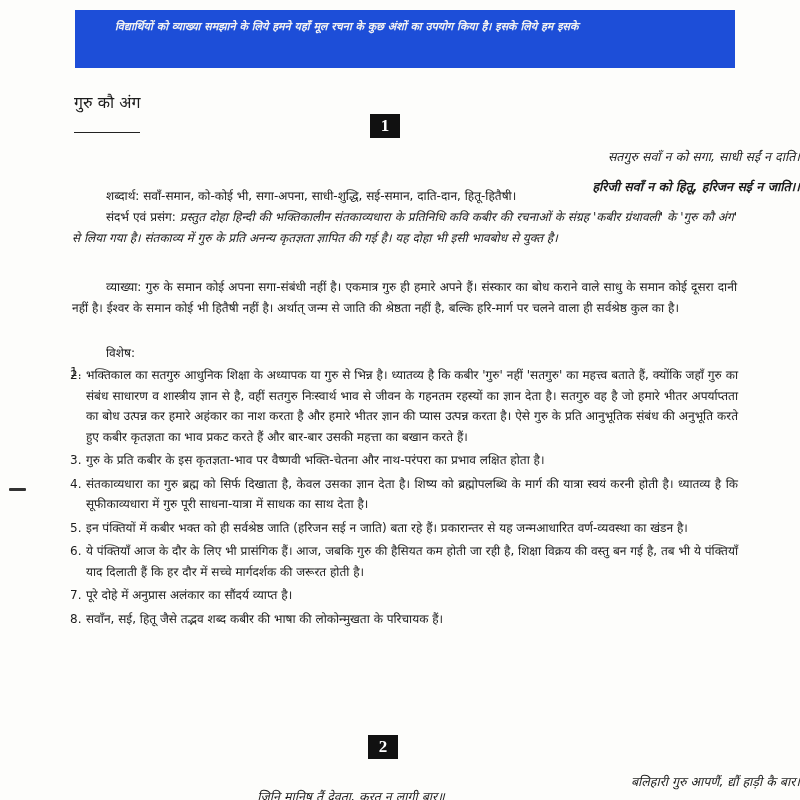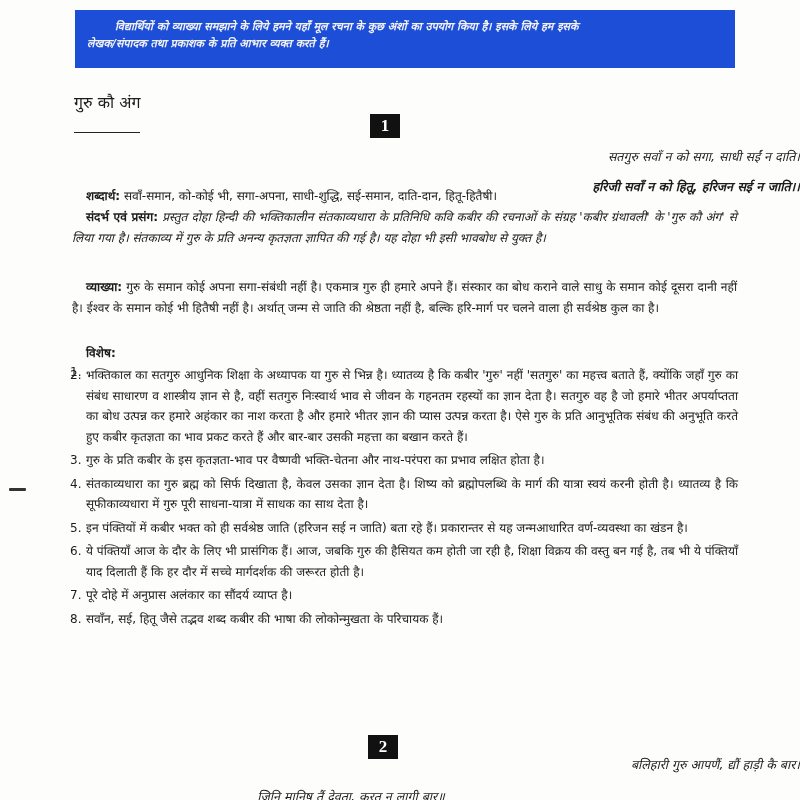--- a/index.html
+++ b/index.html
@@ -25,38 +25,37 @@
   }
   .doha {
     position:absolute; left:0; width:800px; text-align:right;
     font-style:italic; font-size:12.5px; line-height:21px;
   }
   .para {
     position:absolute; left:72px; width:665px; font-size:12px; line-height:20.5px;
     text-align:justify;
   }
   .para i { font-style:italic; }
-  .lbl { font-weight:bold; }
+  .lbl { font-weight:normal;margin-left:20px; }
   .ind { padding-left:14px; }
   ol.vishesh {
     position:absolute; left:70px; top:362px; width:668px; margin:0; padding:0; list-style:none;
     font-size:12px; line-height:20.5px;
   }
   ol.vishesh li { position:relative; padding-left:16px; margin-bottom:3px; text-align:justify; }
   ol.vishesh li .n { position:absolute; left:0; top:0; }
   .margin-mark { position:absolute; left:9px; top:488px; width:17px; height:3px; background:#333; border-radius:1px; }
   .clipped { position:absolute; left:0; top:786px; width:702px; height:14px; overflow:hidden; }
   .clipped div { text-align:center; font-style:italic; font-size:12.5px; line-height:21px; }
 </style>
 </head>
 <body>
 
 <div class="notice">
   <div class="indent">विद्यार्थियों को व्याख्या समझाने के लिये हमने यहाँ मूल रचना के कुछ अंशों का उपयोग किया है। इसके लिये हम इसके</div>
-  <div>लेखक/संपादक तथा प्रकाशक के प्रति आभार व्यक्त करते हैं।</div>
 </div>
 
 <div class="section-title">गुरु कौ अंग</div>
 
 <div class="num-box" style="left:370px; top:114px;">1</div>
 
 <div class="doha" style="top:146px;">सतगुरु सवाँ न को सगा, साधी सईं न दाति।</div>
 <div class="doha" style="top:176px;font-weight:bold;">हरिजी सवाँ न को हितू, हरिजन सई न जाति।।</div>
 
 <div class="para ind" style="top:186px;">
@@ -81,18 +80,18 @@
   <li><span class="n">3.</span><span>गुरु के प्रति कबीर के इस कृतज्ञता-भाव पर वैष्णवी भक्ति-चेतना और नाथ-परंपरा का प्रभाव लक्षित होता है।</span></li>
   <li><span class="n">4.</span><span>संतकाव्यधारा का गुरु ब्रह्म को सिर्फ दिखाता है, केवल उसका ज्ञान देता है। शिष्य को ब्रह्मोपलब्धि के मार्ग की यात्रा स्वयं करनी होती है। ध्यातव्य है कि सूफीकाव्यधारा में गुरु पूरी साधना-यात्रा में साधक का साथ देता है।</span></li>
   <li><span class="n">5.</span><span>इन पंक्तियों में कबीर भक्त को ही सर्वश्रेष्ठ जाति (हरिजन सई न जाति) बता रहे हैं। प्रकारान्तर से यह जन्मआधारित वर्ण-व्यवस्था का खंडन है।</span></li>
   <li><span class="n">6.</span><span>ये पंक्तियाँ आज के दौर के लिए भी प्रासंगिक हैं। आज, जबकि गुरु की हैसियत कम होती जा रही है, शिक्षा विक्रय की वस्तु बन गई है, तब भी ये पंक्तियाँ याद दिलाती हैं कि हर दौर में सच्चे मार्गदर्शक की जरूरत होती है।</span></li>
   <li><span class="n">7.</span><span>पूरे दोहे में अनुप्रास अलंकार का सौंदर्य व्याप्त है।</span></li>
   <li><span class="n">8.</span><span>सवाँन, सई, हितू जैसे तद्भव शब्द कबीर की भाषा की लोकोन्मुखता के परिचायक हैं।</span></li>
 </ol>
 
 <div class="num-box" style="left:368px; top:735px;">2</div>
 
-<div class="doha" style="top:754px;font-style:italic;">बलिहारी गुरु आपणैं, द्यौं हाड़ी कै बार।</div>
+<div class="doha" style="top:771px;font-style:italic;">बलिहारी गुरु आपणैं, द्यौं हाड़ी कै बार।</div>
 <div class="clipped">
   <div>जिनि मानिष तैं देवता, करत न लागी बार॥</div>
 </div>
 
 <div class="margin-mark"></div>
 
 </body></html>

